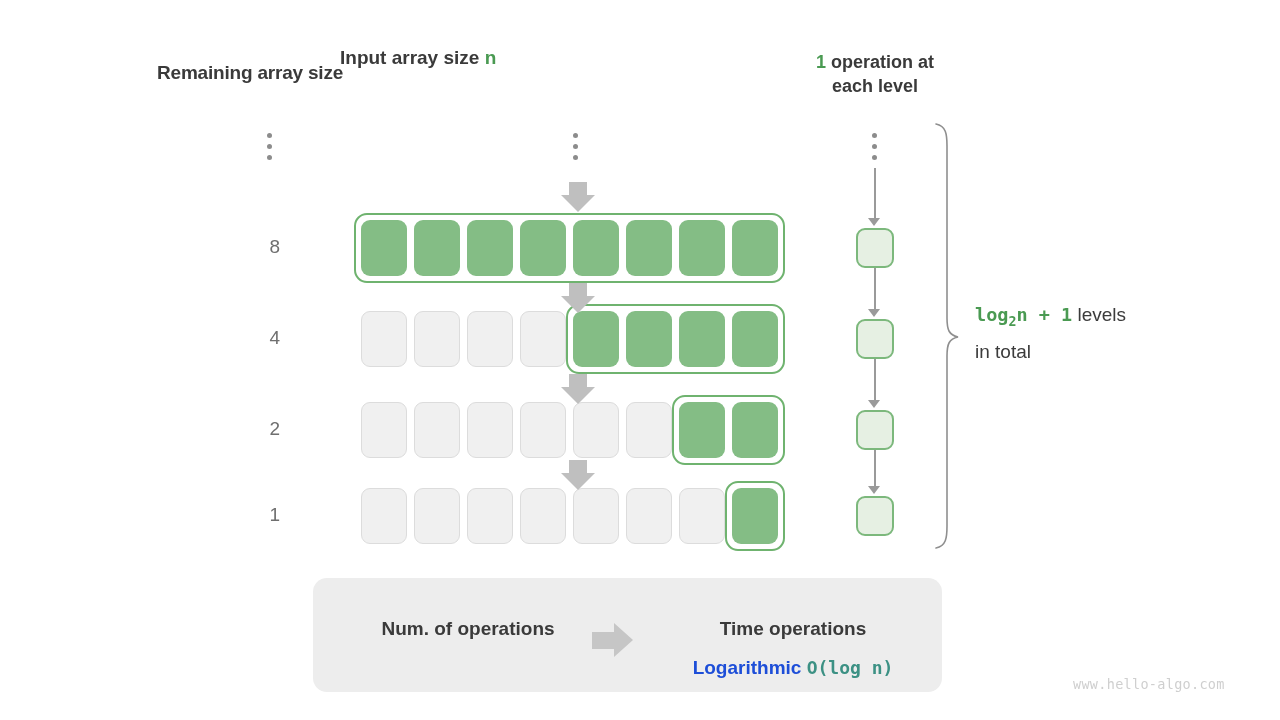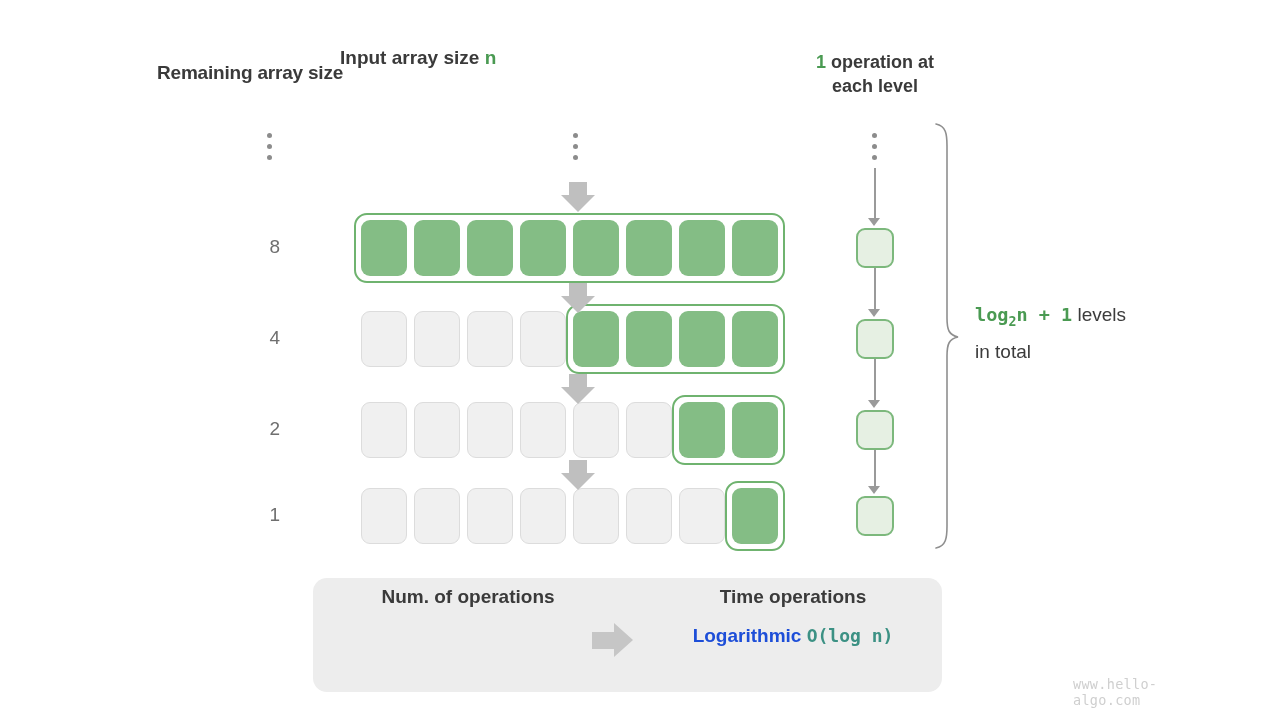--- a/index.html
+++ b/index.html
@@ -4,21 +4,21 @@
 <style>
   html,body{margin:0;padding:0;}
   body{
     width:1280px;height:720px;
     background:#ffffff;
     font-family:"Liberation Sans", sans-serif;
     color:#3c3c3c;
     overflow:hidden;
     position:relative;
   }
-  .stage{position:absolute;left:0;top:0;width:1224px;height:720px;}
+  .stage{position:absolute;left:0;top:0;width:1224px;height:720px;padding-left:29px;}
 
   
   .hdr{position:absolute;font-weight:bold;color:#3a3a3a;}
   #hdr-left{left:157px;top:62px;font-size:19px;letter-spacing:-0.2px;}
   #hdr-mid{left:340px;top:47px;width:472px;text-align:left;font-size:19px;}
   #hdr-mid .sub{display:block;margin-top:6px;font-weight:normal;font-size:17.5px;color:#3f3f3f;}
   #hdr-right{left:780px;top:50px;width:190px;text-align:center;font-size:18px;line-height:24px;}
   .green-txt{color:#4a9a52;}
 
   
@@ -53,21 +53,21 @@
   
   #brace{position:absolute;left:930px;top:120px;}
 
   
   #levels-note{position:absolute;left:975px;top:300px;width:235px;text-align:left;font-size:19px;color:#3b3b3b;line-height:30px;}
   .mono-green{font-family:"DejaVu Sans Mono", monospace;color:#4a9a52;font-weight:bold;font-size:18.5px;}
   .sub2{font-size:0.72em;vertical-align:sub;}
 
   
   #summary{position:absolute;left:313px;top:578px;width:629px;height:114px;background:#ededed;border-radius:14px;}
-  .sumcol{position:absolute;top:8px;text-align:center;}
+  .sumcol{position:absolute;top:40px;text-align:center;}
   #sum-left{left:20px;width:270px;}
   #sum-right{left:350px;width:260px;}
   .sum-title{font-size:19px;font-weight:bold;color:#3a3a3a;}
   .sum-val{margin-top:17px;font-size:19px;font-weight:bold;}
   .teal{color:#1d4ed8;}
   .mono-teal{font-family:"DejaVu Sans Mono", monospace;color:#3c9184;font-weight:bold;font-size:18px;}
   #sum-arrow{position:absolute;left:592px;top:623px;width:48px;height:34px;}
   #sum-arrow .shaft{position:absolute;left:0;top:9px;width:25px;height:17px;background:#c6c6c6;}
   #sum-arrow .head{position:absolute;left:22px;top:0;width:0;height:0;
     border-top:17px solid transparent;border-bottom:17px solid transparent;border-left:19px solid #c6c6c6;}

